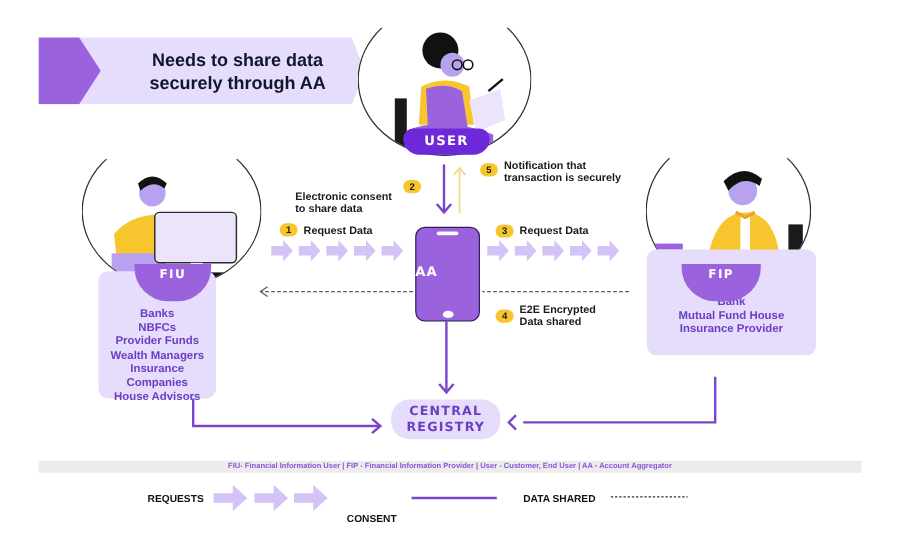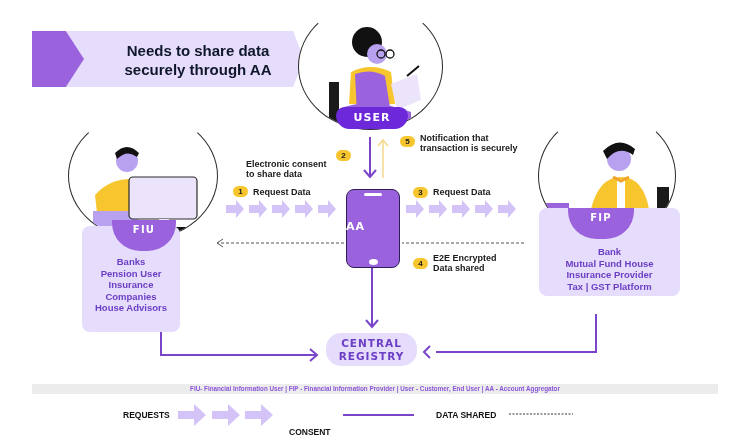--- a/index.html
+++ b/index.html
@@ -21,21 +21,21 @@
 
     .pill { border-radius: 18px; background: #6d28d9; color: #fff; font-weight: 700; font-size: 11px; letter-spacing: 1px; text-align: center; font-family: "DejaVu Sans", sans-serif; }
     .user-pill { left: 336px; top: 107px; width: 72px; height: 22px; line-height: 22px; border-radius: 14px 14px 22px 22px; }
 
     
     .infobox { background: #e6dcfb; border-radius: 8px; text-align: center; color: #6b3fc4; font-weight: 700; font-size: 9.5px; line-height: 11.5px; }
     .fiu-box { left: 82px; top: 226px; width: 98px; height: 106px; padding-top: 30px; }
     .fip-box { left: 539px; top: 208px; width: 141px; height: 88px; padding-top: 38px; }
     .box-pill { border-radius: 0 0 28px 28px; background: #9b62dd; color: #fff; font-weight: 700; font-size: 10px; letter-spacing: 1.2px; height: 31px; line-height: 20px; text-align: center; font-family: "DejaVu Sans", sans-serif; }
     .fiu-pill { left: 112px; top: 220px; width: 64px; }
-    .fip-pill { left: 568px; top: 208px; width: 66px; }
+    .fip-pill { left: 568px; top: 220px; width: 66px; }
 
     
     .badge { width: 15px; height: 11px; border-radius: 6px; background: #f7c62f; color: #1a1a1a; font-size: 8px; font-weight: 700; text-align: center; line-height: 11px; }
     .step-label { font-size: 9px; font-weight: 700; color: #1a1a1a; line-height: 10px; }
 
     
     .phone { left: 346px; top: 189px; width: 54px; height: 79px; background: #9b62dd; border: 1.5px solid #2d1f55; border-radius: 8px; }
     .phone-bar { left: 364px; top: 193px; width: 18px; height: 3px; background: #fff; border-radius: 2px; }
     .phone-dot { left: 369px; top: 259px; width: 9px; height: 6px; background: #fff; border-radius: 50%; }
     .phone-label { left: 346px; top: 220px; width: 54px; text-align: left; color: #fff; font-weight: 700; font-size: 11px; letter-spacing: 1px; font-family: "DejaVu Sans", sans-serif; }
@@ -83,21 +83,23 @@
     <path d="M46 40 Q58 28 70 40 L68 44 Q58 36 48 46 Z" fill="#111"></path>
     <path d="M26 82 Q40 66 62 66 L70 100 L28 100 Z" fill="#f7c62f"></path>
     <path d="M24 98 L70 98 L66 128 L24 128 Z" fill="#b8a2f0"></path>
     <rect x="60" y="64" width="68" height="42" rx="4" fill="#ece4fb" stroke="#2a2a2a" stroke-width="1.2"></rect>
     <rect x="90" y="106" width="10" height="8" fill="#ece4fb"></rect>
     <rect x="30" y="114" width="100" height="4" fill="#111"></rect>
   </svg>
 </div>
 <div class="abs infobox fiu-box">
   <div>Banks</div>
-  <div>Pension User</div>
+  <div>NBFCs</div>
+  <div>Provider Funds</div>
+  <div>Wealth Managers</div>
   <div>Insurance Companies</div>
   <div>House Advisors</div>
 </div>
 <div class="abs box-pill fiu-pill">FIU</div>
 
 <div class="abs circle fip-circle">
   <svg width="138" height="128">
     <circle cx="80" cy="46" r="12" fill="#b8a2f0"></circle>
     <path d="M64 38 Q80 22 96 36 L94 42 Q80 32 68 46 Z" fill="#111"></path>
     <path d="M52 96 Q60 64 82 64 Q104 64 110 96 Z" fill="#f7c62f"></path>
@@ -106,21 +108,20 @@
     <rect x="118" y="74" width="12" height="26" fill="#1a1a1a"></rect>
     <rect x="0" y="100" width="138" height="8" fill="#1a1a1a"></rect>
     <rect x="0" y="108" width="138" height="20" fill="#9b62dd"></rect>
     <rect x="0" y="90" width="30" height="5" fill="#9b62dd"></rect>
   </svg>
 </div>
 <div class="abs infobox fip-box">
   <div>Bank</div>
   <div>Mutual Fund House</div>
   <div>Insurance Provider</div>
-  <div>Tax | GST Platform</div>
 </div>
 <div class="abs box-pill fip-pill">FIP</div>
 
 <svg class="overlay">
 
   <g>
     <line x1="370" y1="137" x2="370" y2="176" stroke="#7a45c9" stroke-width="2"></line>
     <polyline points="364,170 370,177 376,170" fill="none" stroke="#7a45c9" stroke-width="2"></polyline>
   </g>
 

